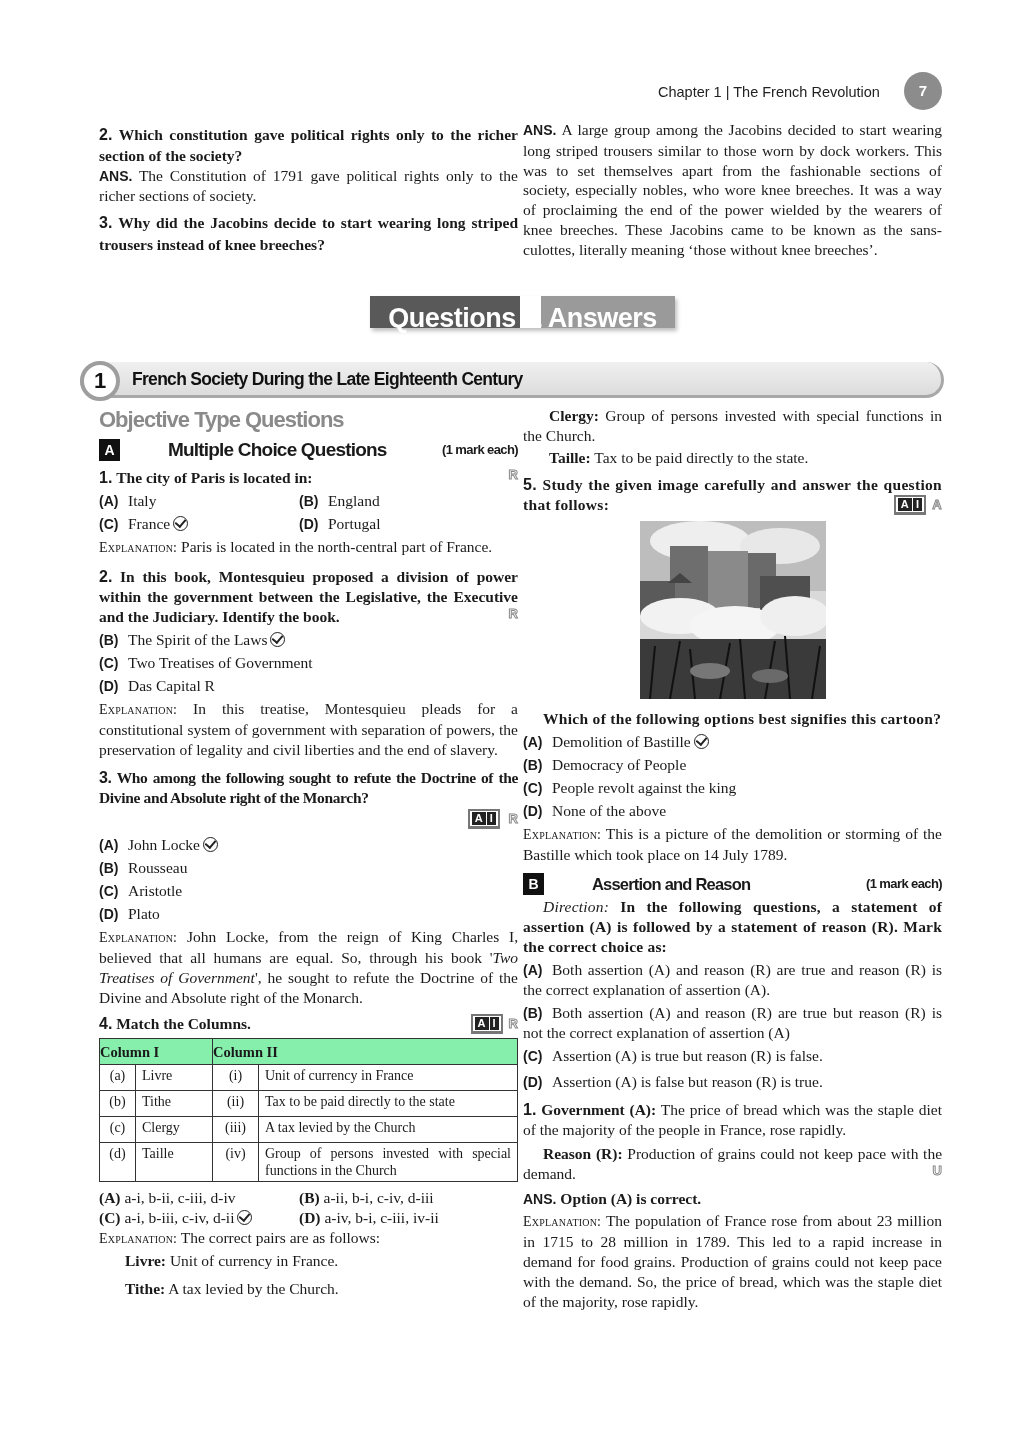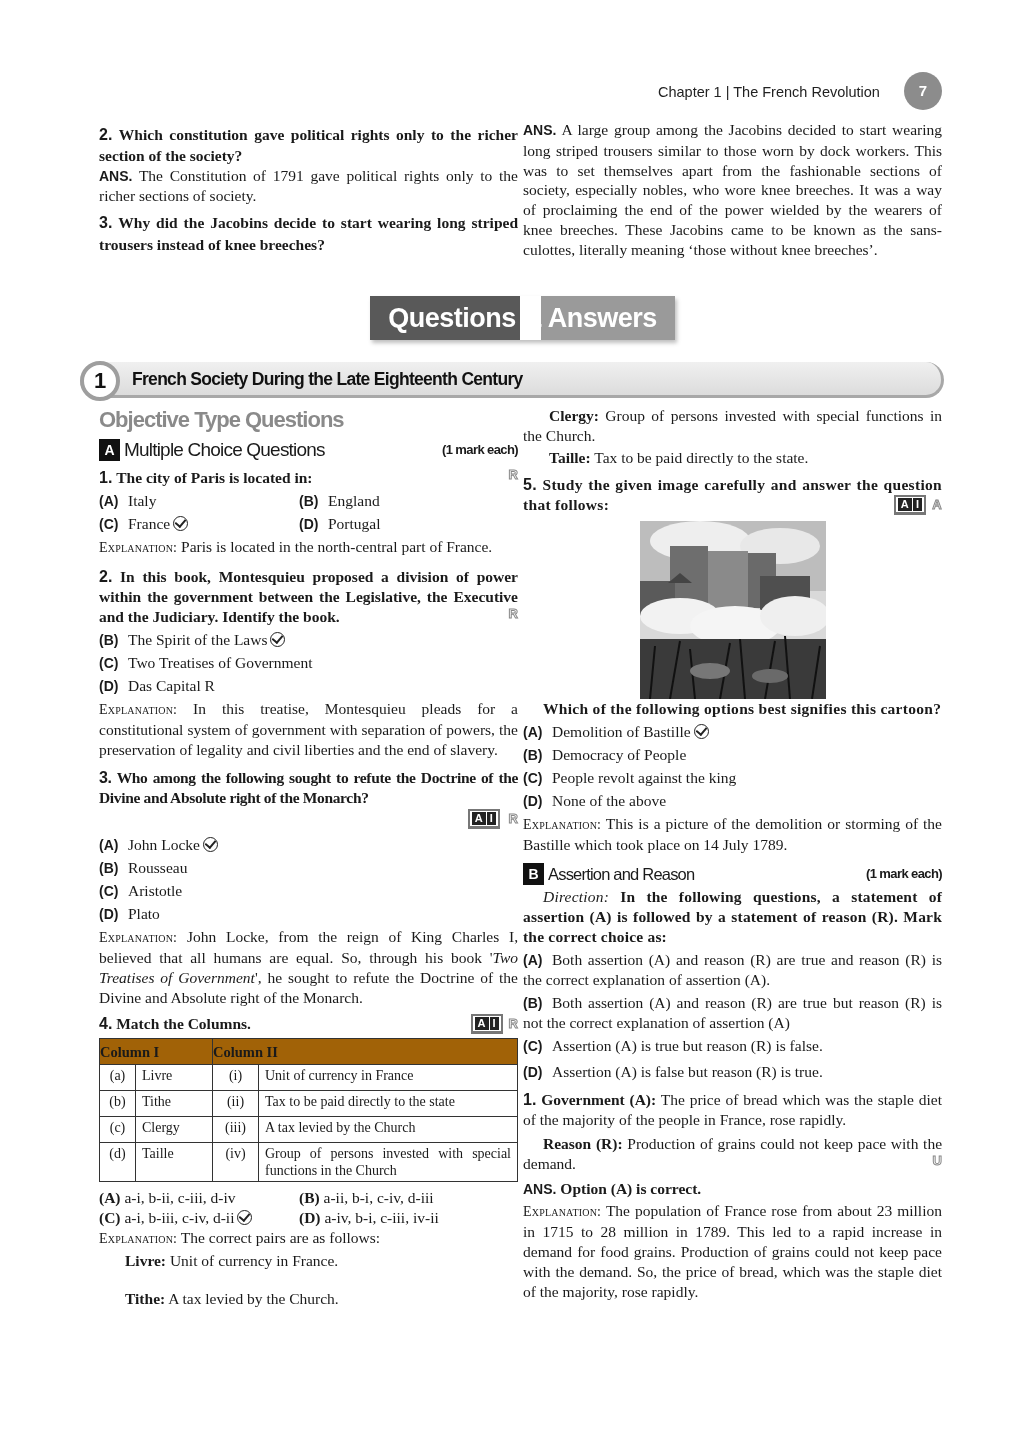--- a/index.html
+++ b/index.html
@@ -24,38 +24,38 @@
 
   .check { display: inline-block; width: 15px; height: 15px; border: 1.8px solid #222; border-radius: 50%; position: relative; vertical-align: -2px; margin-left: 3px; }
   .check::after { content: ""; position: absolute; left: 3px; top: 0px; width: 5px; height: 8px; border-right: 2.4px solid #222; border-bottom: 2.4px solid #222; transform: rotate(40deg); }
 
   .tag-r { display: inline-block; font-family: "Liberation Sans", sans-serif; font-weight: bold; font-size: 13px; color: #fff; -webkit-text-stroke: 1px #888; line-height: 14px; }
   .ai-badge { display: inline-flex; gap: 1px; padding: 1px 2px; border: 2px solid #777; border-bottom-width: 3px; vertical-align: middle; }
   .ai-badge span { background: #222; color: #fff; font-family: "Liberation Sans", sans-serif; font-weight: bold; font-size: 11px; line-height: 13px; padding: 0 3px; }
   .tags { float: right; display: inline-flex; gap: 6px; align-items: center; }
 
   
-  .qa-banner { position: absolute; top: 296px; left: 370px; height: 44px; display: flex; box-shadow: 2px 3px 4px rgba(0,0,0,0.25); gap: 21px; }
+  .qa-banner { position: absolute; top: 296px; left: 370px; height: 32px; display: flex; box-shadow: 2px 3px 4px rgba(0,0,0,0.25); gap: 21px; }
   .qa-banner .l { background: #595959; }
   .qa-banner .r { background: #9a9a9a; }
   .qa-text { position: absolute; left: 0; top: 0; width: 100%; text-align: center; line-height: 44px; color: #fff; font-family: "Liberation Sans", sans-serif; font-weight: bold; font-size: 27px; letter-spacing: -0.5px; }
 
   .topic-bar { position: absolute; top: 362px; left: 80px; width: 864px; height: 36px; background: linear-gradient(#f0f0f0, #dcdcdc); border-radius: 18px 18px 18px 18px; border-bottom: 3px solid #a8a8a8; border-right: 3px solid #a8a8a8; }
   .topic-num { position: absolute; top: 361px; left: 80px; width: 40px; height: 40px; border-radius: 50%; background: #fff; border: 4px solid #9e9e9e; font-family: "Liberation Sans", sans-serif; font-weight: bold; font-size: 22px; display: flex; align-items: center; justify-content: center; color: #111; }
   .topic-title { position: absolute; top: 369px; left: 132px; font-family: "Liberation Sans", sans-serif; font-weight: bold; font-size: 17.5px; letter-spacing: -0.7px; color: #111; }
 
   .obj-title { font-family: "Liberation Sans", sans-serif; font-weight: bold; font-size: 22px; color: #8a8a8a; letter-spacing: -1px; }
   .sub-head { display: flex; align-items: center; justify-content: space-between; }
   .sub-head .left { display: flex; align-items: center; }
   .letter-box { width: 21px; height: 22px; background: #111; color: #fff; font-family: "Liberation Sans", sans-serif; font-weight: bold; font-size: 14px; display: flex; align-items: center; justify-content: center; margin-right: 4px; }
-  .sub-title { font-family: "Liberation Sans", sans-serif; font-weight: normal; font-size: 19px; letter-spacing: -0.8px; }
+  .sub-title { font-family: "Liberation Sans", sans-serif; font-weight: bold; font-size: 19px; letter-spacing: -0.8px; margin-left: 44px; }
   .marks { font-family: "Liberation Sans", sans-serif; font-weight: bold; font-size: 13px; letter-spacing: -0.6px; }
 
   table.match { width: 419px; border-collapse: collapse; font-size: 14px; margin-top: 4px; }
-  table.match th { background: #a16207; font-weight: bold; font-size: 14.5px; border: 1.5px solid #333; height: 26px; margin-top: 28px; }
+  table.match th { background: #86efac; font-weight: bold; font-size: 14.5px; border: 1.5px solid #333; height: 26px; margin-top: 28px; }
   table.match td { border: 1.5px solid #333; padding: 2px 6px; vertical-align: top; height: 26px; line-height: 17px; }
   table.match td.c { text-align: center; }
 
   .grid2 { display: grid; grid-template-columns: 200px 219px; }
 
   .picture { width: 186px; height: 178px; margin: 6px auto 0; position: relative; overflow: hidden; background: #cfcfcf; }
 </style>
 </head>
 <body>
 
@@ -173,21 +173,21 @@
     </tbody>
       </table>
     <div class="grid2" style="margin-top:6px;">
       <div><b>(A)</b> <span>a-i, b-ii, c-iii, d-iv</span></div>
       <div><b>(B)</b> <span>a-ii, b-i, c-iv, d-iii</span></div>
       <div><b>(C)</b> <span>a-i, b-iii, c-iv, d-ii</span><span class="check"></span></div>
       <div><b>(D)</b> <span>a-iv, b-i, c-iii, iv-ii</span></div>
     </div>
     <p><span class="expl-lbl">Explanation:</span> <span>The correct pairs are as follows:</span></p>
     <p class="indent" style="margin-top:2px;"><b>Livre:</b> <span>Unit of currency in France.</span></p>
-    <p class="indent" style="margin-top:18px;font-family:Liberation Serif, serif;"><b>Tithe:</b> <span>A tax levied by the Church.</span></p>
+    <p class="indent" style="margin-top:8px;font-family:Liberation Serif, serif;"><b>Tithe:</b> <span>A tax levied by the Church.</span></p>
   </div>
 </div>
 
 <div class="col col-right" style="top:406px;">
   <p style="text-indent:26px;"><b>Clergy:</b> <span>Group of persons invested with special functions in the Church.</span></p>
   <p style="text-indent:26px; margin-top:2px;"><b>Taille:</b> <span>Tax to be paid directly to the state.</span></p>
 
   <div style="margin-top:7px;">
     <p class="q" style="letter-spacing:0.3px;"><span class="qnum">5.</span> <span>Study the given image carefully and answer the question that follows:</span>
       <span class="tags">
@@ -222,21 +222,21 @@
           <line x1="105" y1="178" x2="100" y2="118"></line>
             <line x1="125" y1="178" x2="135" y2="120"></line>
           <line x1="150" y1="178" x2="145" y2="115"></line>
             <line x1="172" y1="178" x2="180" y2="125"></line>
         </g>
         <ellipse cx="70" cy="150" rx="20" ry="8" fill="#777"></ellipse>
         <ellipse cx="130" cy="155" rx="18" ry="7" fill="#6a6a6a"></ellipse>
       </svg>
     </div>
 
-    <p class="q" style="text-indent:20px; letter-spacing:0.3px;">Which of the following options best signifies this cartoon?</p>
+    <p class="q" style="margin-top:10px; text-indent:20px; letter-spacing:0.3px;">Which of the following options best signifies this cartoon?</p>
     <div class="opt"><span class="opt-lbl">(A)</span><span>Demolition of Bastille</span><span class="check"></span></div>
     <div class="opt"><span class="opt-lbl">(B)</span><span>Democracy of People</span></div>
     <div class="opt"><span class="opt-lbl">(C)</span><span>People revolt against the king</span></div>
     <div class="opt"><span class="opt-lbl">(D)</span><span>None of the above</span></div>
     <p style="margin-top:3px;"><span class="expl-lbl">Explanation:</span> <span>This is a picture of the demolition or storming of the Bastille which took place on 14 July 1789.</span></p>
   </div>
 
   <div class="sub-head" style="margin-top:8px;">
     <div class="left">
       <div class="letter-box">B</div>

